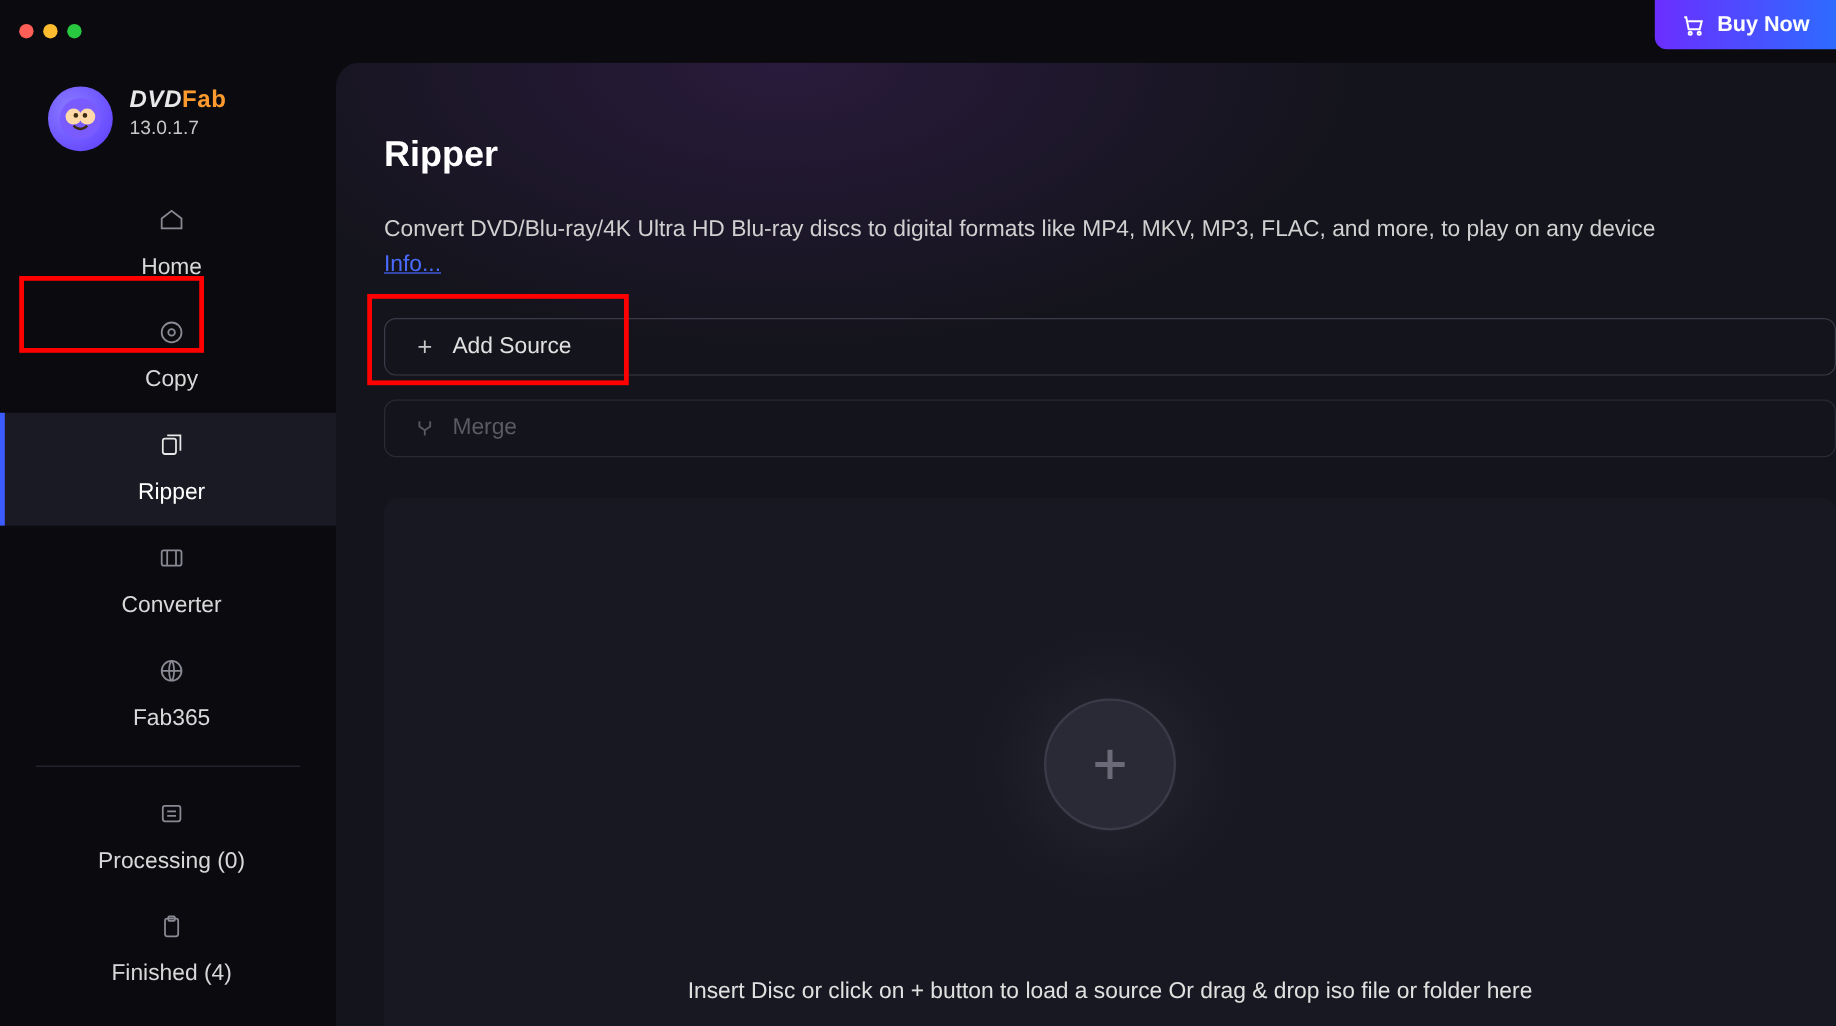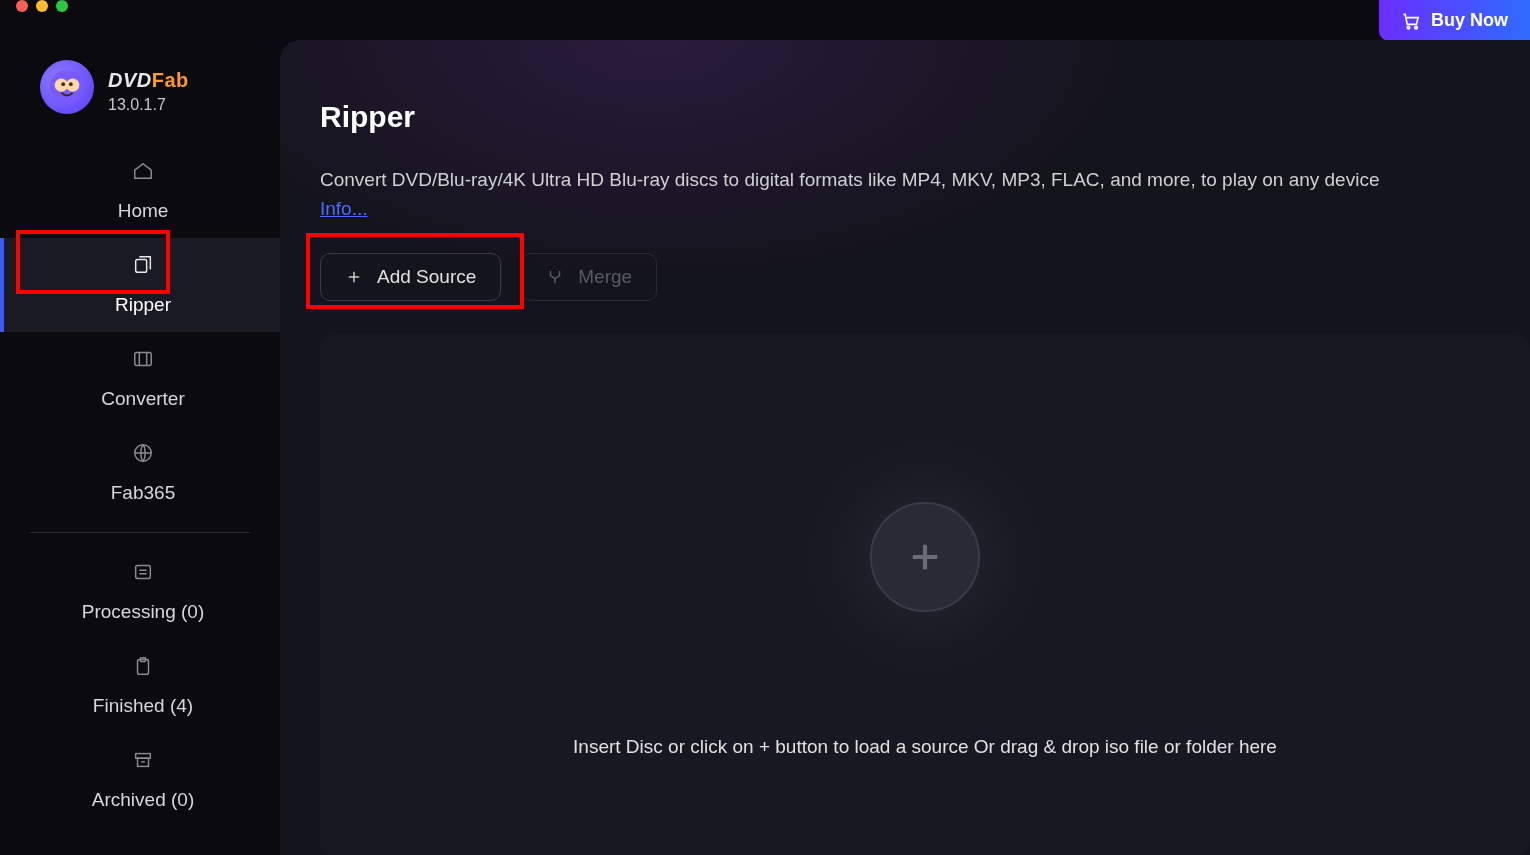--- a/index.html
+++ b/index.html
@@ -7,22 +7,23 @@
   font-family: -apple-system, BlinkMacSystemFont, "Segoe UI", Arial, sans-serif;
   background: #0a0a0f;
   color: #e8e8e8;
   width: 1530px;
   height: 855px;
   overflow: hidden;
   display: flex;
   flex-direction: column;
 }
 .titlebar {
-  height: 40px;
-  display: flex;
+  height: 52px;
+  display: flex;
+  align-items: center;
   padding: 0 16px;
   position: relative;
 }
 .traffic-lights { display: flex; gap: 8px; }
 .tl { width: 12px; height: 12px; border-radius: 50%; }
 .tl-red { background: #ff5f57; }
 .tl-yellow { background: #febc2e; }
 .tl-green { background: #28c840; }
 .buy-now {
   position: absolute;
@@ -42,21 +43,21 @@
 .cart-icon { width: 20px; height: 20px; }
 .main-area { display: flex; flex: 1; overflow: hidden; }
 .sidebar {
   width: 280px;
   background: #0a0a0f;
   padding: 10px 0;
   flex-shrink: 0;
 }
 .brand {
   display: flex;
-  align-items: flex-end;
+  align-items: flex-start;
   gap: 14px;
   padding: 10px 30px 30px 40px;
 }
 .brand-avatar {
   width: 54px;
   height: 54px;
   border-radius: 50%;
   background: radial-gradient(circle at 35% 35%, #8a7bff, #5b3bff);
   display: flex;
   align-items: center;
@@ -105,21 +106,21 @@
   flex: 1;
   background: radial-gradient(ellipse 800px 400px at 30% 0%, rgba(80,40,120,0.35), transparent 60%), #14141c;
   border-top-left-radius: 20px;
   padding: 60px 0 0 40px;
   position: relative;
   overflow: hidden;
 }
 .page-title { font-size: 30px; font-weight: 700; color: #fff; margin-bottom: 20px; }
 .page-desc { font-size: 19px; color: #d0d0d0; line-height: 1.5; margin-top: 32px; }
 .more-info { color: #4a6bff; text-decoration: underline; cursor: pointer; text-align: center; }
-.actions { display: flex; gap: 20px; margin-top: 30px; position: relative; }
+.actions { display: flex; gap: 20px; margin-top: 30px; position: relative; flex-direction: column; }
 .btn {
   display: flex;
   align-items: center;
   gap: 14px;
   padding: 12px 24px;
   border: 1px solid #3a3a48;
   border-radius: 10px;
   background: transparent;
   color: #e0e0e0;
   font-size: 19px;
@@ -204,20 +205,29 @@
 
     <ul class="nav">
       <li class="nav-item">
         <span class="nav-icon">
             <svg viewBox="0 0 24 24">
               <path d="M3 11 L12 4 L21 11 V20 H3 Z"></path>
             </svg>
           </span>
         <span>Home</span>
       </li>
+      <li class="nav-item">
+        <span class="nav-icon">
+            <svg viewBox="0 0 24 24">
+              <circle cx="12" cy="12" r="9"></circle>
+              <circle cx="12" cy="12" r="3"></circle>
+            </svg>
+          </span>
+        <span>Copy</span>
+      </li>
       <li class="nav-item active">
         <span class="nav-icon">
             <svg viewBox="0 0 24 24">
               <rect x="4" y="6" width="12" height="14" rx="2"></rect>
               <path d="M8 3h12v14"></path>
             </svg>
           </span>
         <span>Ripper</span>
       </li>
       <li class="nav-item">

